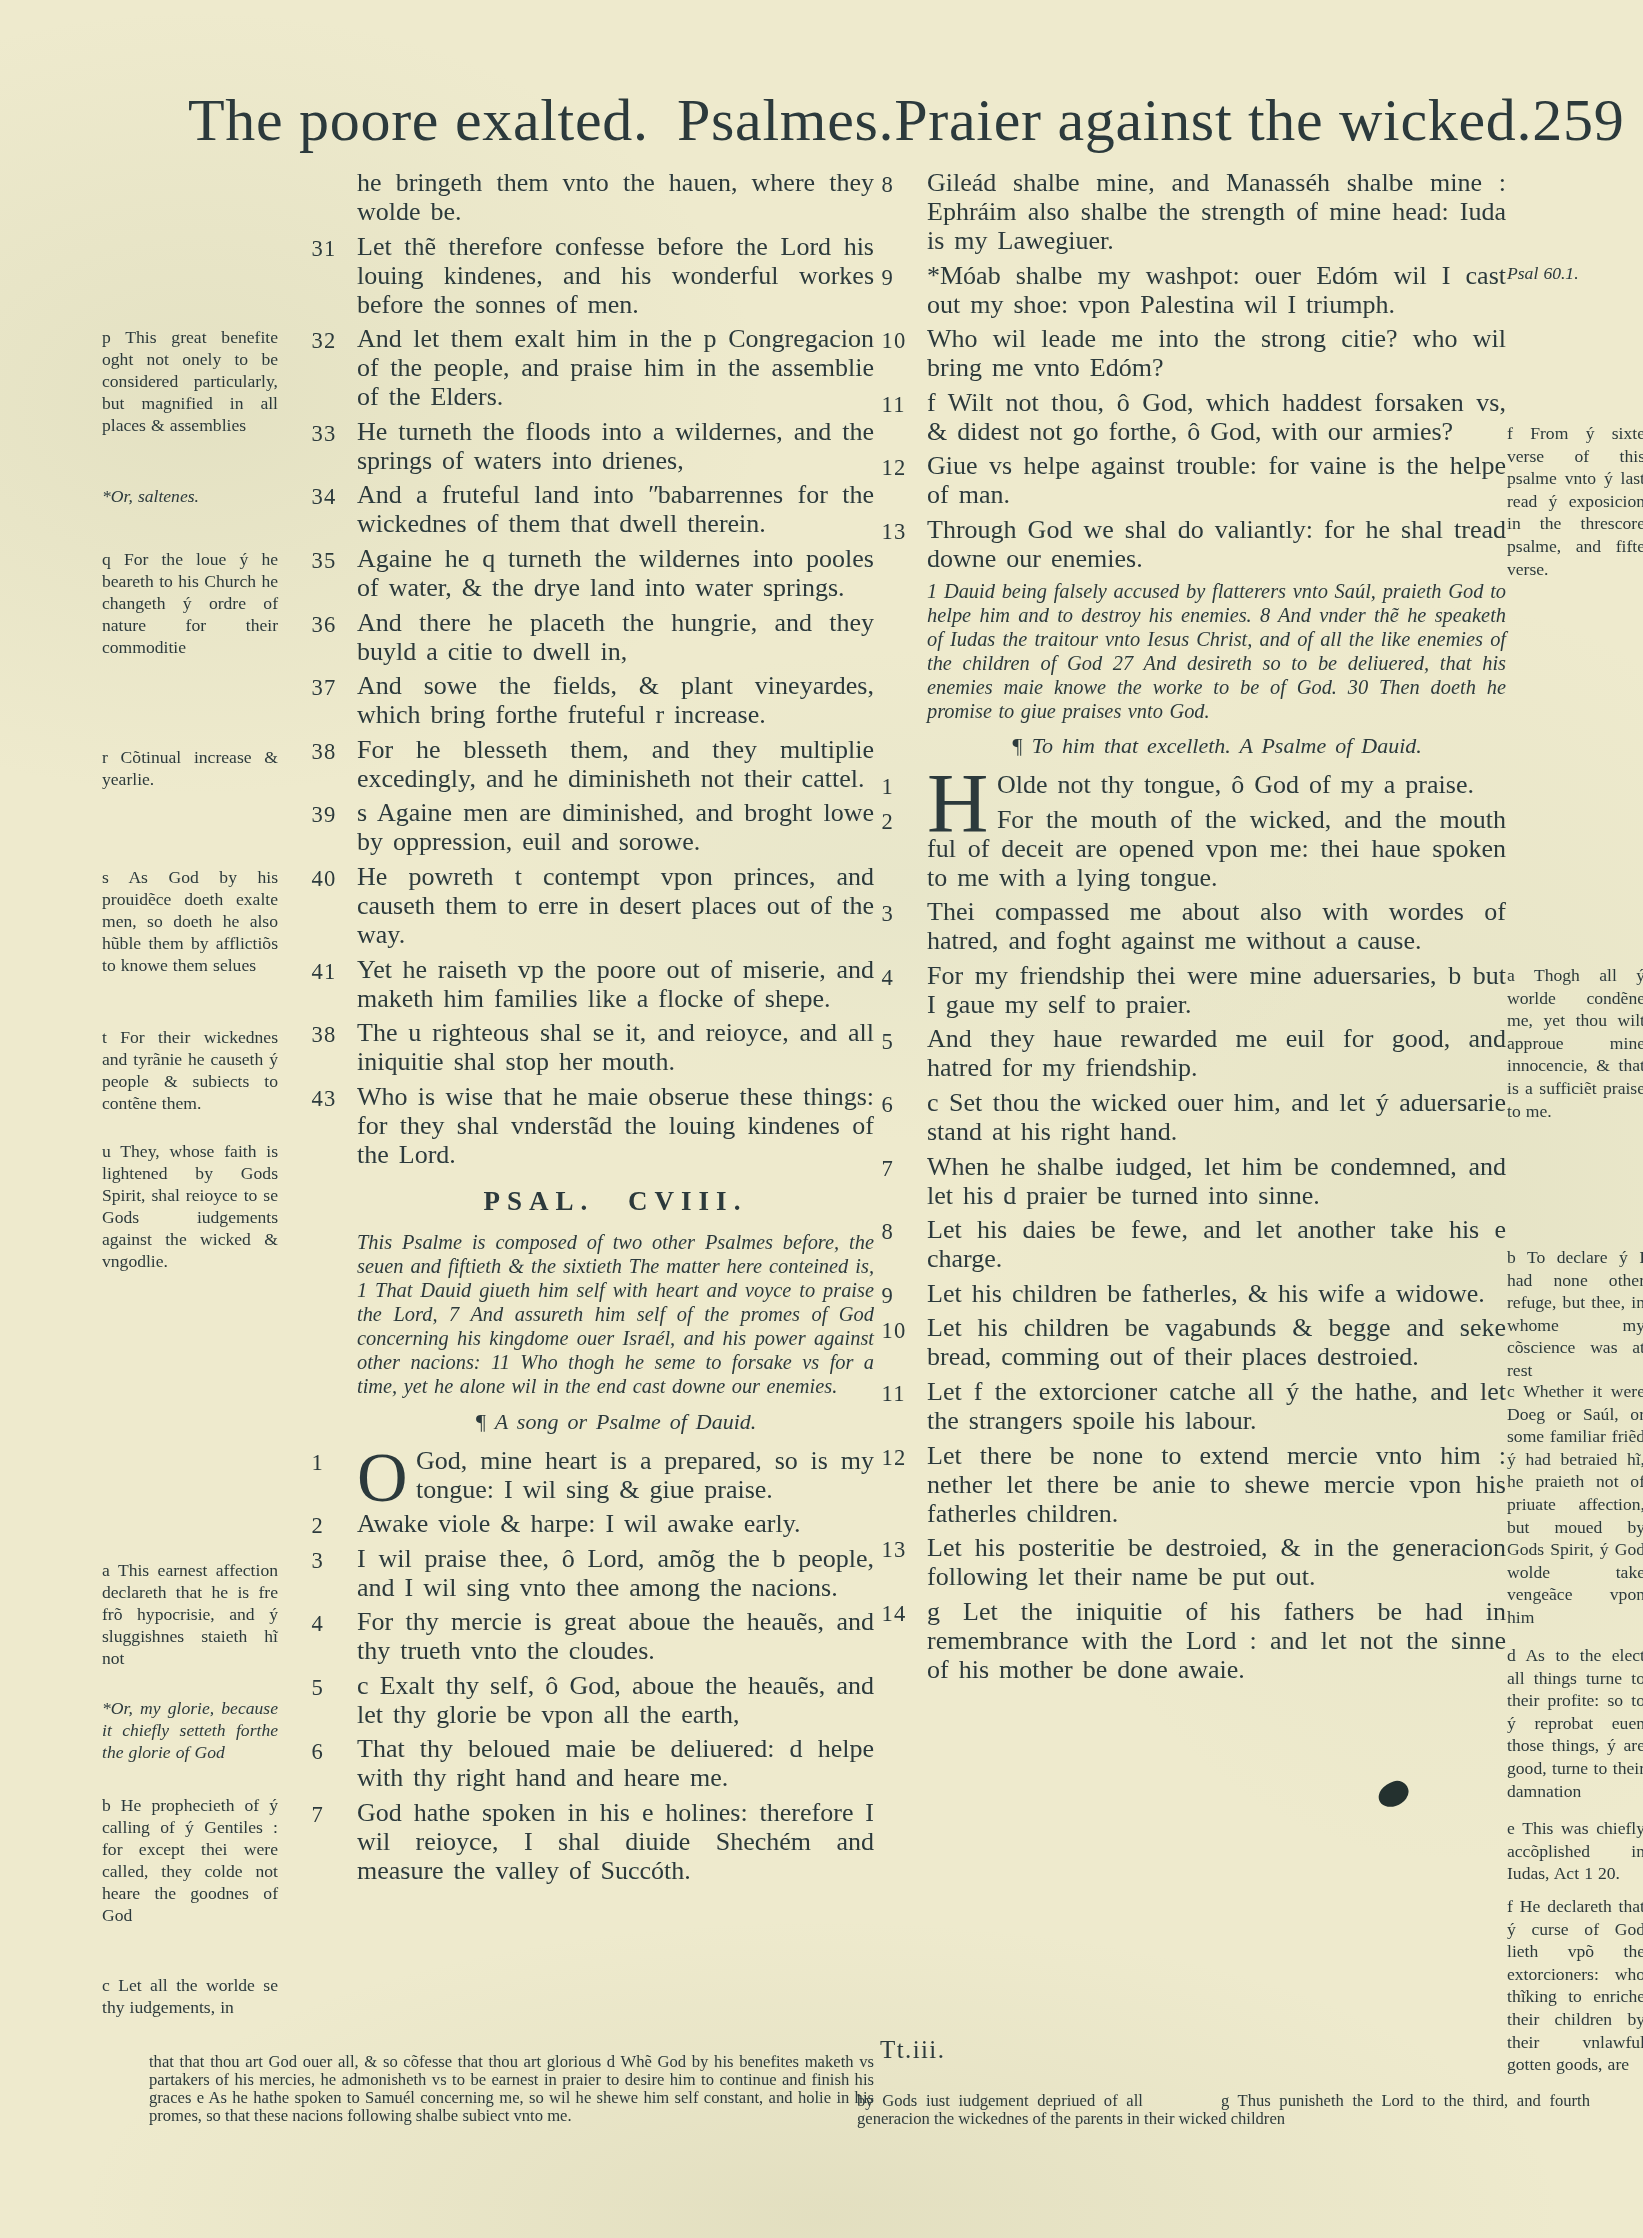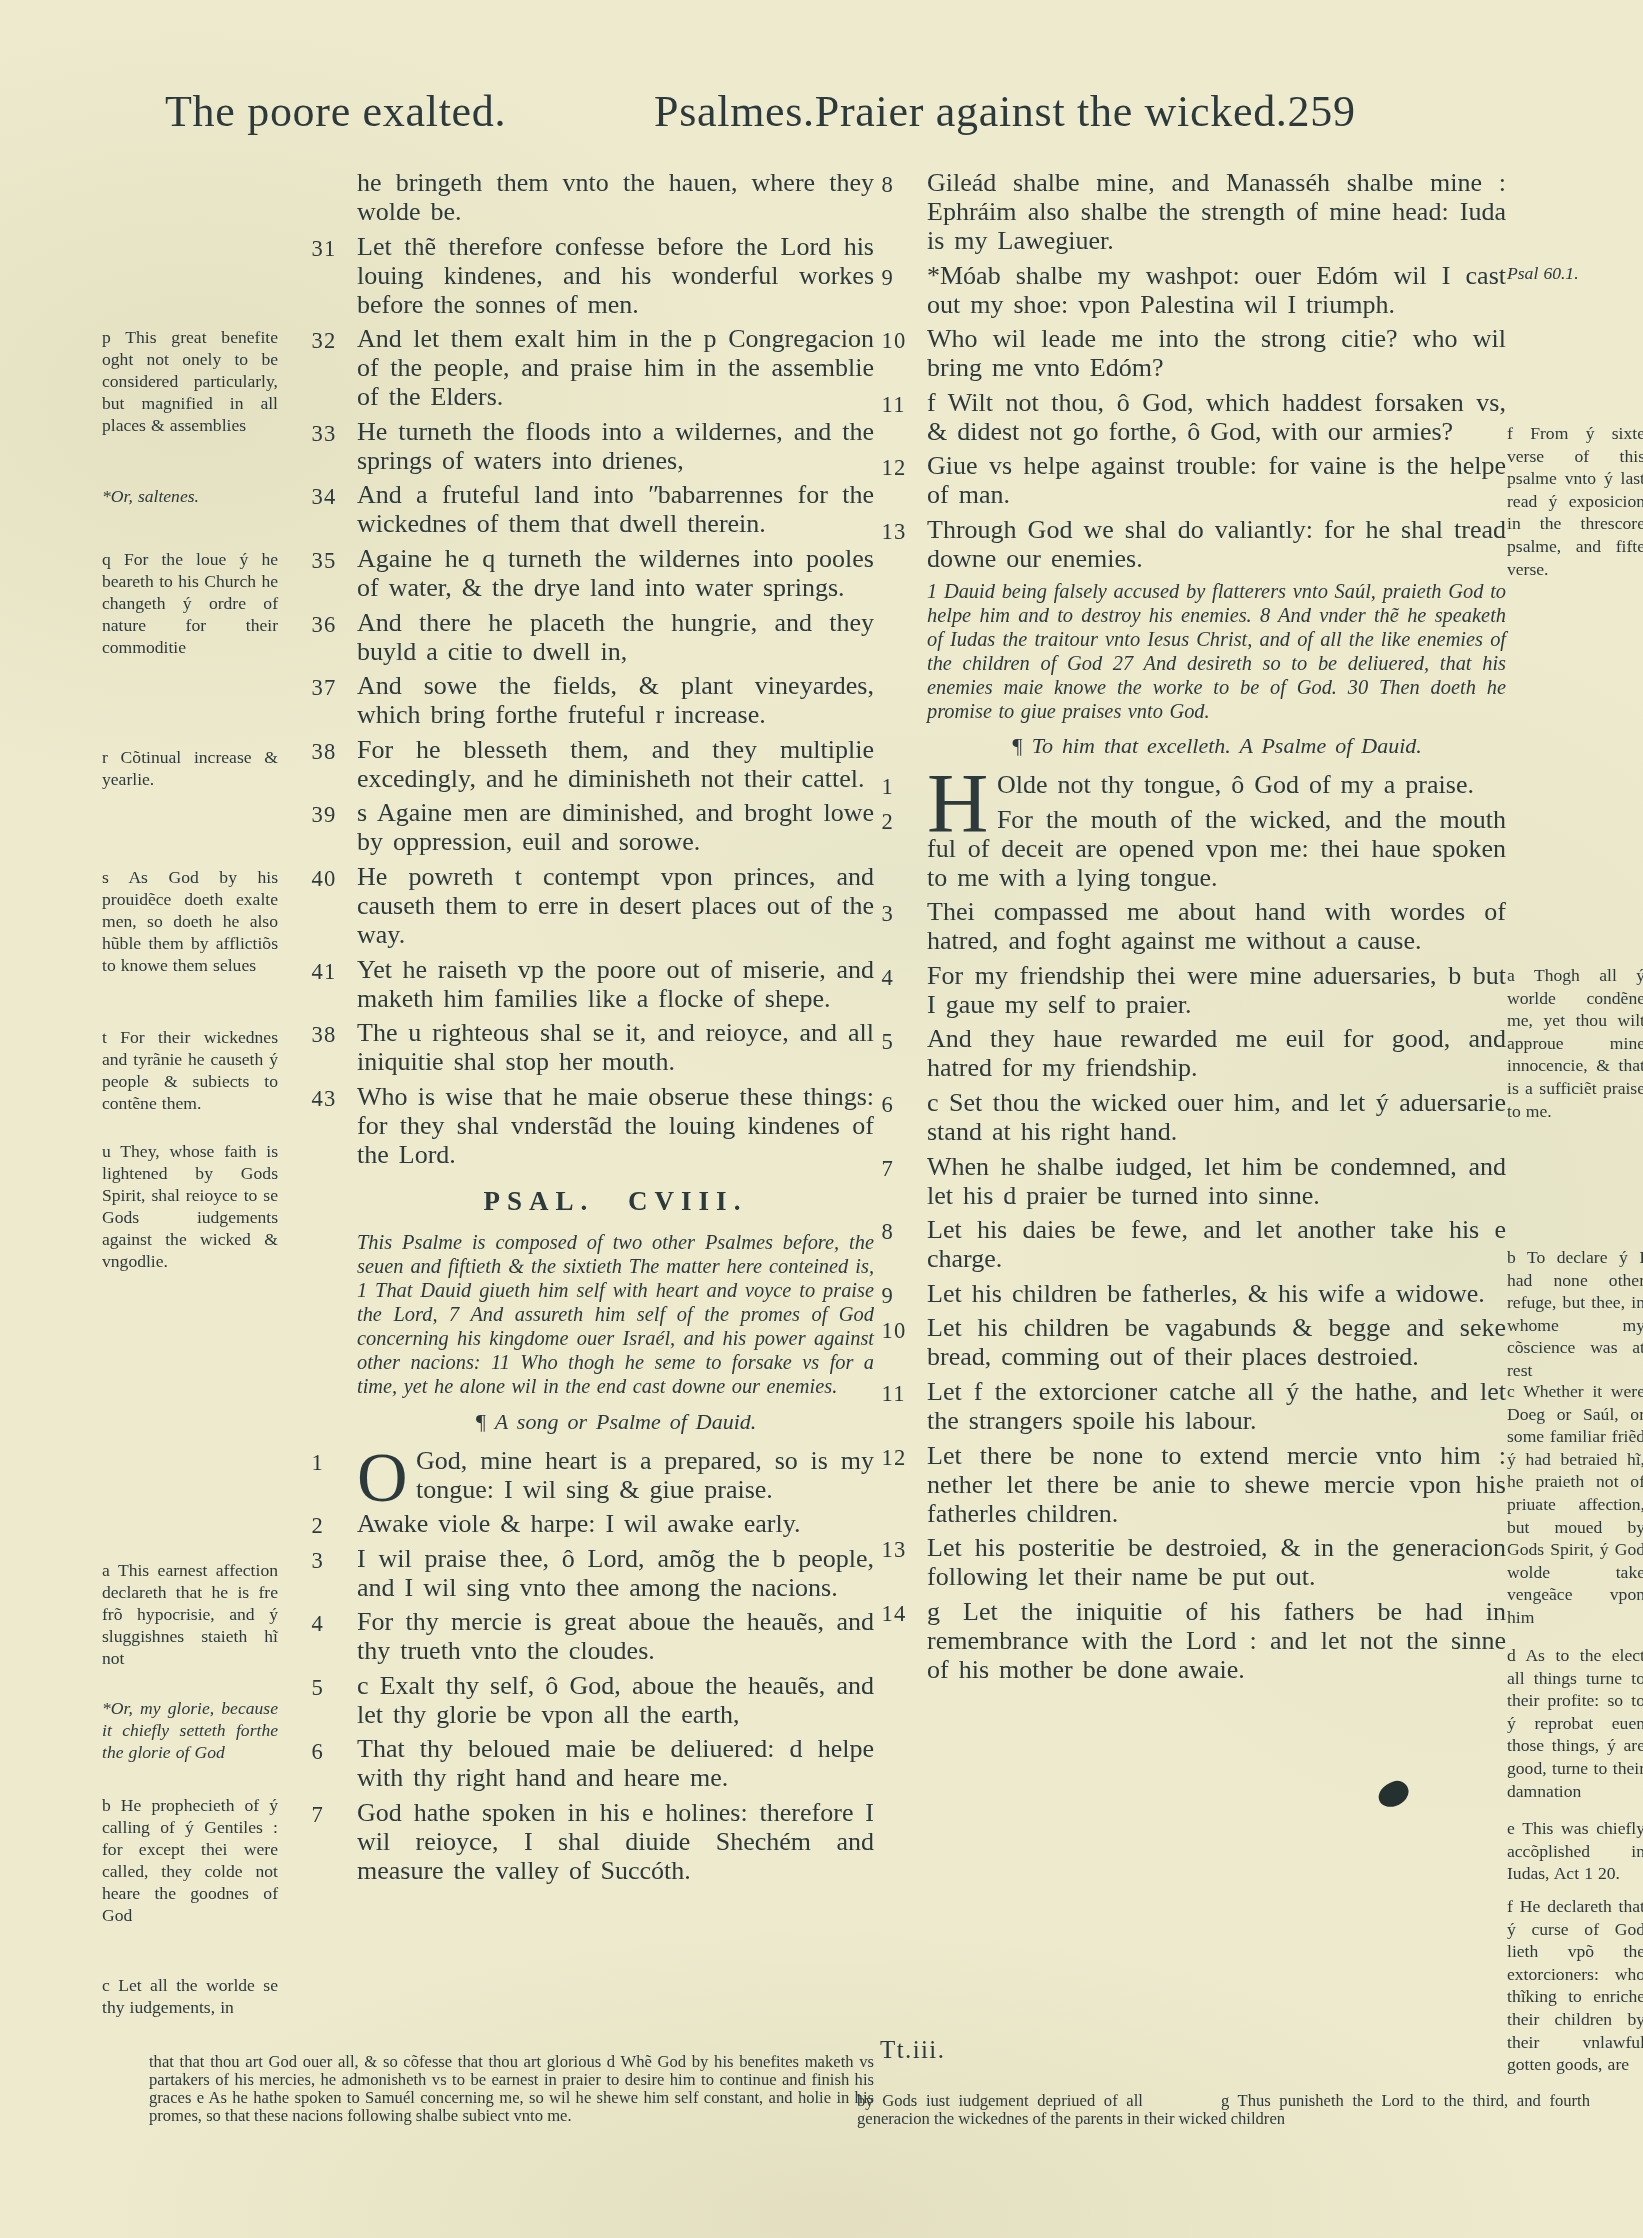--- a/index.html
+++ b/index.html
@@ -13,21 +13,21 @@
   }
   .page::before{
     content:"";position:absolute;inset:0;pointer-events:none;
     background:
       radial-gradient(ellipse 916px 634px at 12% 18%, rgba(186,190,152,.20), transparent 62%),
       radial-gradient(ellipse 775px 1057px at 88% 55%, rgba(182,190,156,.16), transparent 60%),
       radial-gradient(ellipse 1057px 423px at 50% 99%, rgba(186,184,146,.22), transparent 70%),
       radial-gradient(ellipse 634px 352px at 55% 40%, rgba(203,211,186,.18), transparent 70%);
   }
   
-  .rh{position:absolute;top:86px;font-size:44px;letter-spacing:0.7px;white-space:nowrap;}
+  .rh{position:absolute;top:86px;font-size:60px;letter-spacing:0.7px;white-space:nowrap;margin-left:23px;}
   .rh-left{left:165px;}
   .rh-right{left:654px;}
   
   .col{position:absolute;top:168px;font-size:26px;line-height:29px;word-spacing:3.5px;}
   .colL{left:310px;width:564px;}
   .colR{left:880px;width:626px;}
   .cont{padding-left:47px;text-align:justify;margin:0 0 5.6px 0;}
   .verse{position:relative;padding-left:47px;text-align:justify;margin:0 0 5.6px 0;}
   .vn{position:absolute;left:1.4px;top:2.1px;width:39px;font-size:22.6px;letter-spacing:1.4px;}
   .psalm-head{text-align:center;font-size:27px;letter-spacing:7px;word-spacing:20px;margin:18.3px 0 14px 47px;}
@@ -108,21 +108,21 @@
     <div class="verse"><span class="vn">10</span><span>Who wil leade me into the strong citie? who wil bring me vnto Edóm?</span></div>
     <div class="verse"><span class="vn">11</span><span>f Wilt not thou, ô God, which haddest forsaken vs, &amp; didest not go forthe, ô God, with our armies?</span></div>
     <div class="verse"><span class="vn">12</span><span>Giue vs helpe against trouble: for vaine is the helpe of man.</span></div>
     <div class="verse"><span class="vn">13</span><span>Through God we shal do valiantly: for he shal tread downe our enemies.</span></div>
 
     <p class="argument">1 Dauid being falsely accused by flatterers vnto Saúl, praieth God to helpe him and to destroy his enemies. 8 And vnder thẽ he speaketh of Iudas the traitour vnto Iesus Christ, and of all the like enemies of the children of God 27 And desireth so to be deliuered, that his enemies maie knowe the worke to be of God. 30 Then doeth he promise to giue praises vnto God.</p>
     <p class="subtitle">¶ To him that excelleth. A Psalme of Dauid.</p>
 
     <div class="verse"><span class="vn">1</span><span class="dropcap big">H</span><span>Olde not thy tongue, ô God of my a praise.</span></div>
     <div class="verse"><span class="vn">2</span><span>For the mouth of the wicked, and the mouth ful of deceit are opened vpon me: thei haue spoken to me with a lying tongue.</span></div>
-    <div class="verse"><span class="vn">3</span><span>Thei compassed me about hand with wordes of hatred, and foght against me without a cause.</span></div>
+    <div class="verse"><span class="vn">3</span><span>Thei compassed me about also with wordes of hatred, and foght against me without a cause.</span></div>
     <div class="verse"><span class="vn">4</span><span>For my friendship thei were mine aduersaries, b but I gaue my self to praier.</span></div>
     <div class="verse"><span class="vn">5</span><span>And they haue rewarded me euil for good, and hatred for my friendship.</span></div>
     <div class="verse"><span class="vn">6</span><span>c Set thou the wicked ouer him, and let ý aduersarie stand at his right hand.</span></div>
     <div class="verse"><span class="vn">7</span><span>When he shalbe iudged, let him be condemned, and let his d praier be turned into sinne.</span></div>
     <div class="verse"><span class="vn">8</span><span>Let his daies be fewe, and let another take his e charge.</span></div>
     <div class="verse"><span class="vn">9</span><span>Let his children be fatherles, &amp; his wife a widowe.</span></div>
     <div class="verse"><span class="vn">10</span><span>Let his children be vagabunds &amp; begge and seke bread, comming out of their places destroied.</span></div>
     <div class="verse"><span class="vn">11</span><span>Let f the extorcioner catche all ý the hathe, and let the strangers spoile his labour.</span></div>
     <div class="verse"><span class="vn">12</span><span>Let there be none to extend mercie vnto him : nether let there be anie to shewe mercie vpon his fatherles children.</span></div>
     <div class="verse"><span class="vn">13</span><span>Let his posteritie be destroied, &amp; in the generacion following let their name be put out.</span></div>

